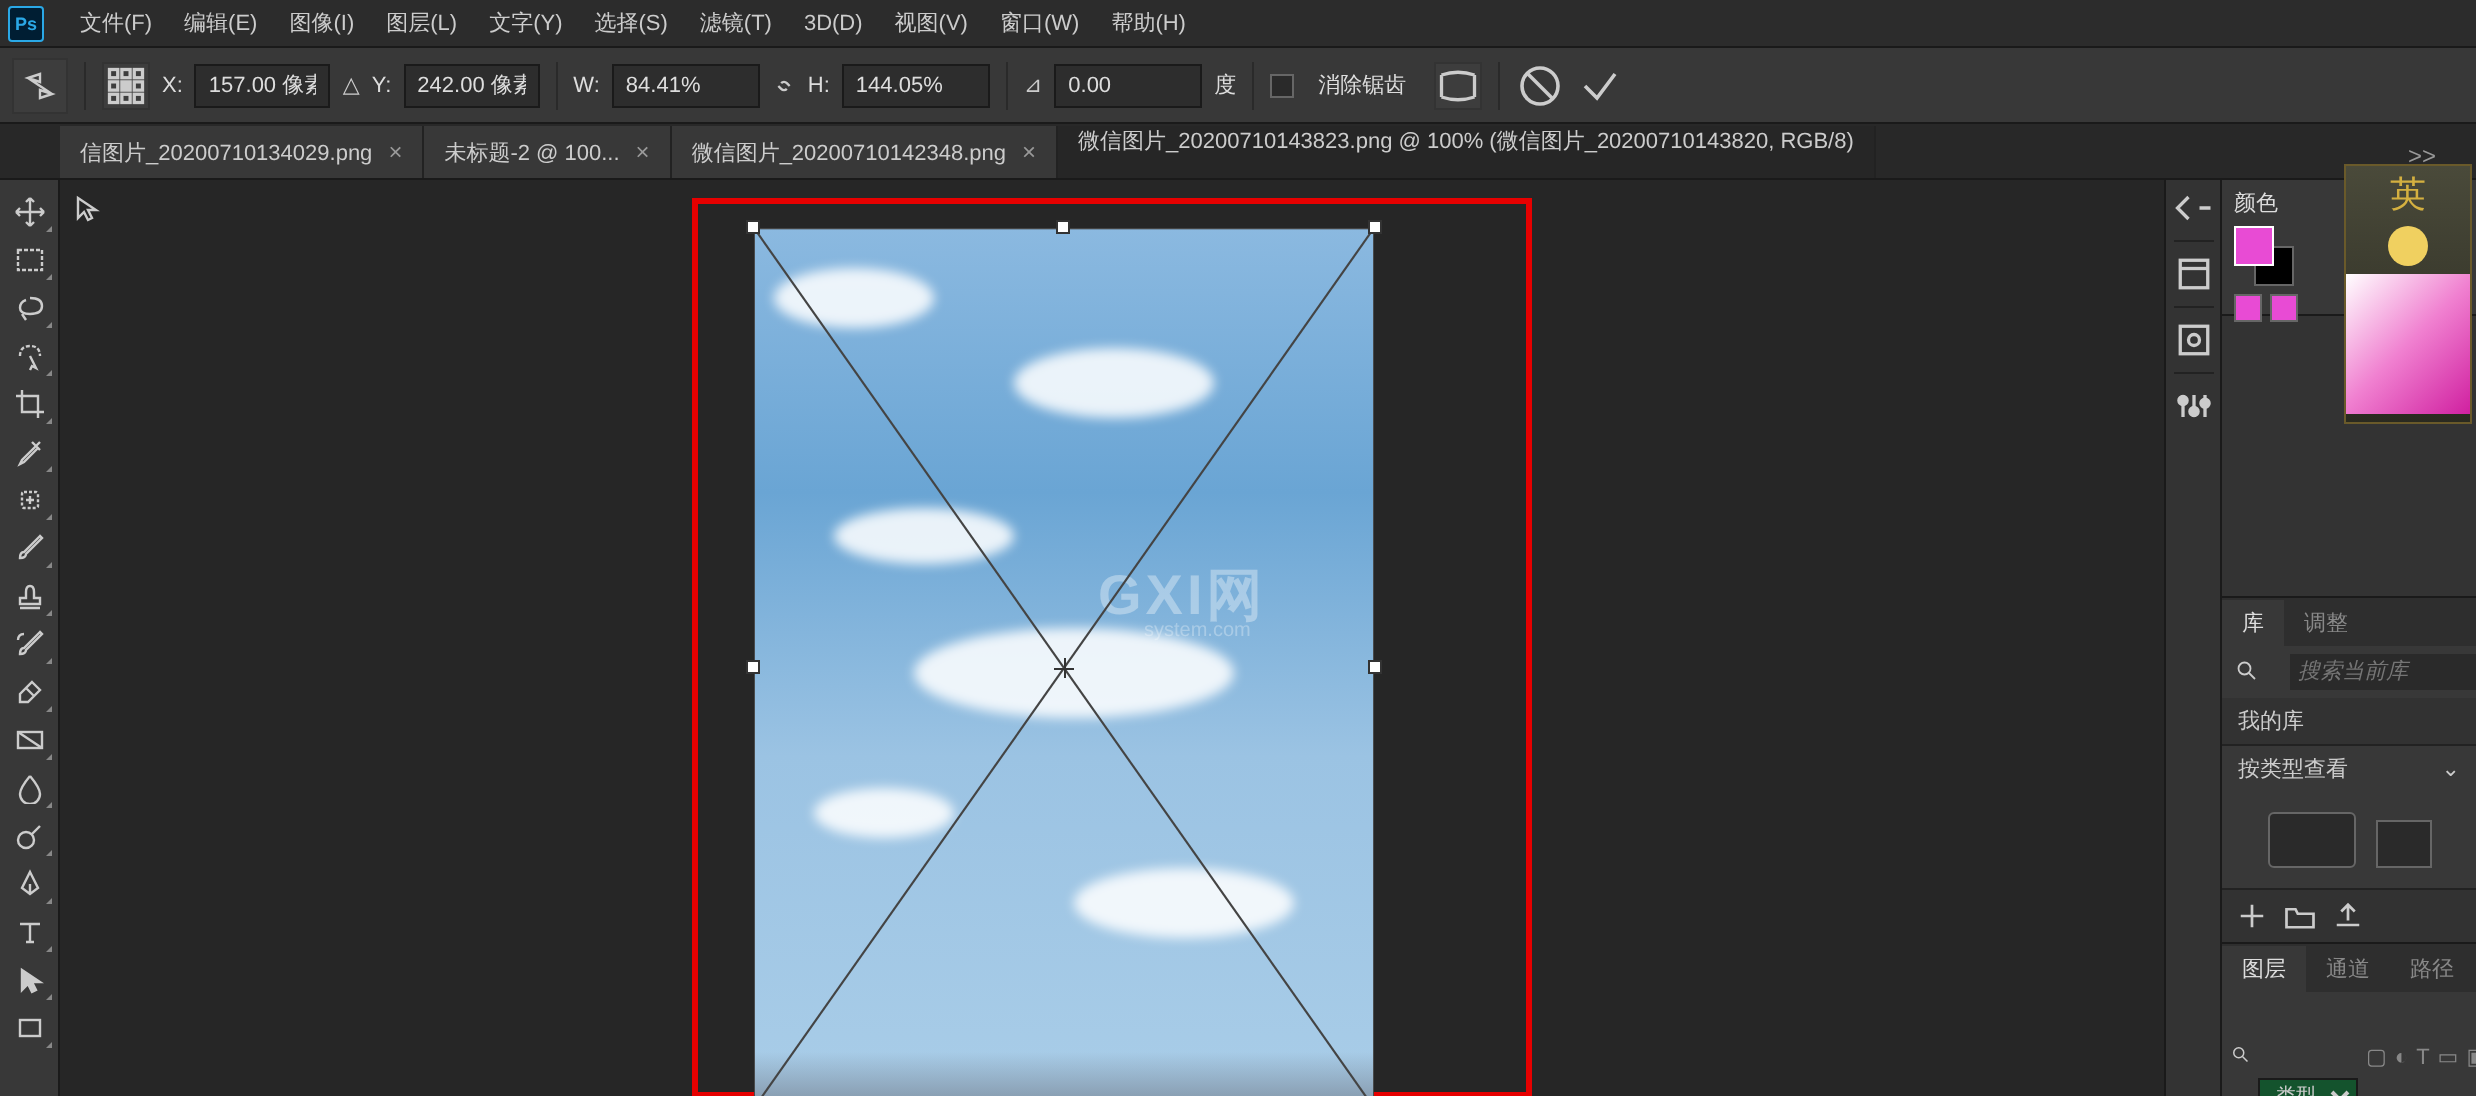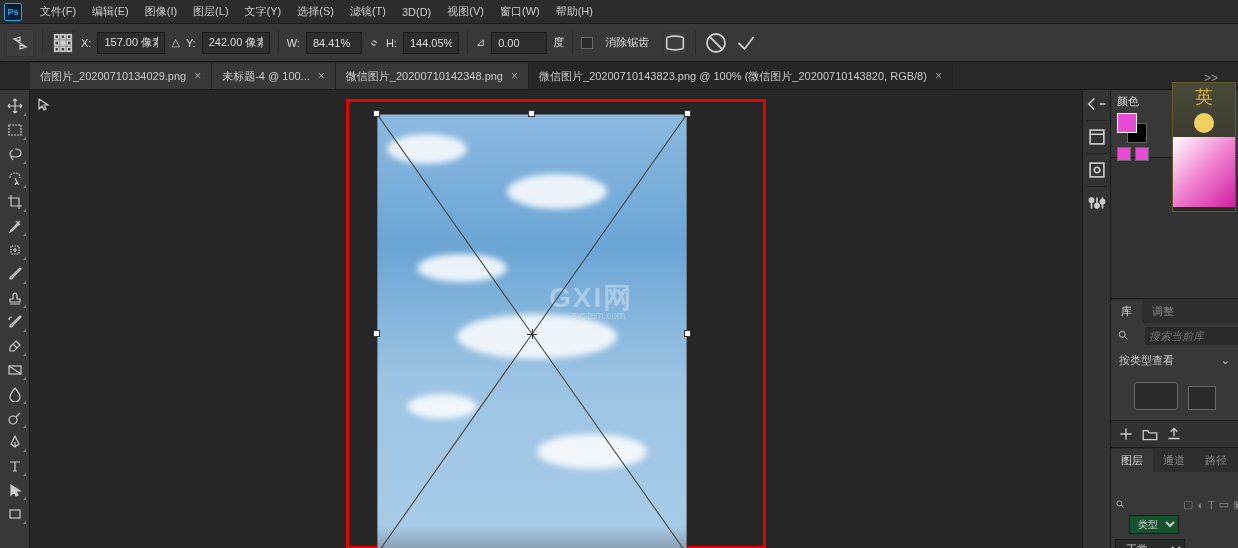--- a/index.html
+++ b/index.html
@@ -10,28 +10,28 @@
 .ps-logo { width: 18px; height: 18px; background: #001e33; border: 1px solid #2aa8e6; border-radius: 2px; display: flex; align-items: center; justify-content: center; font-size: 9px; font-weight: bold; color: #2aa8e6; margin-right: 10px; }
 .menu-item { padding: 16px 8px; cursor: default; }
 
 
 .options-bar { height: 38px; background: #383838; display: flex; align-items: center; padding: 0 6px; gap: 6px; border-bottom: 1px solid #1a1a1a; }
 .opt-btn { width: 24px; height: 24px; display: flex; align-items: center; justify-content: center; border: 1px solid #333; background: #3d3d3d; }
 .opt-btn.tool { width: 28px; height: 28px; }
 .opt-sep { width: 1px; height: 24px; background: #2a2a2a; margin: 0 2px; }
 .opt-label { color: #ddd; font-size: 11px; }
 .opt-input { background: #2d2d2d; border: 1px solid #1a1a1a; color: #ddd; font-size: 11px; padding: 3px 6px; width: 68px; height: 22px; }
-.opt-input.sm { width: 56px; }
+.opt-input.sm { width: 74px; }
 .link-icon { display: inline-flex; transform: rotate(45deg); }
 .checkbox { width: 12px; height: 12px; border: 1px solid #666; background: #2a2a2a; display: inline-block; margin-right: 6px; vertical-align: middle; }
 
 
 .tab-bar { height: 28px; background: #282828; display: flex; align-items: flex-end; padding-left: 30px; border-bottom: 1px solid #1a1a1a; }
 .tab { height: 26px; background: #383838; padding: 0 10px; display: flex; align-items: center; gap: 8px; font-size: 11px; color: #ccc; border-right: 1px solid #222; }
-.tab.active { background: #262626; }
+.tab.active { background: #262626; flex-direction: column; }
 .tab-close { color: #999; font-size: 12px; }
 .tab-overflow { margin-left: auto; margin-right: 12px; color: #999; font-size: 12px; padding: 4px 8px; }
 
 
 .workspace { display: flex; height: calc(548px - 24px - 38px - 28px); }
 
 
 .toolbar { width: 30px; background: #383838; display: flex; flex-direction: column; align-items: center; padding-top: 4px; border-right: 1px solid #1a1a1a; }
 .tool { width: 24px; height: 22px; display: flex; align-items: center; justify-content: center; margin: 1px 0; cursor: pointer; position: relative; }
 .tool svg { width: 16px; height: 16px; }
@@ -183,21 +183,21 @@
       </svg>
     </div>
 </div>
 
 <div class="tab-bar">
   <div class="tab">
       <span>信图片_20200710134029.png</span>
       <span class="tab-close">×</span>
     </div>
   <div class="tab">
-      <span>未标题-4 @ 100...</span>
+      <span>未标题-2 @ 100...</span>
       <span class="tab-close">×</span>
     </div>
   <div class="tab">
       <span>微信图片_20200710142348.png</span>
       <span class="tab-close">×</span>
     </div>
   <div class="tab active">
       <span>微信图片_20200710143823.png @ 100% (微信图片_20200710143820, RGB/8)</span>
       <span class="tab-close">×</span>
     </div>
@@ -409,20 +409,21 @@
         <div class="ptab active">库</div>
         <div class="ptab">调整</div>
       </div>
       <div class="search-row">
         <span><svg width="12" height="12" viewBox="0 0 16 16">
               <circle cx="7" cy="7" r="4"></circle>
               <path d="M10 10 L14 14"></path>
             </svg></span>
         <input class="search-in" placeholder="搜索当前库" style="">
       </div>
+      <div class="lib-row">我的库</div>
       <div class="dropdown-row">
         <span>按类型查看</span>
         <span>⌄</span>
       </div>
       <div class="shapes">
         <div class="shape rect"></div>
         <div class="shape square"></div>
       </div>
       <div class="action-row">
         <div class="act-btn">

